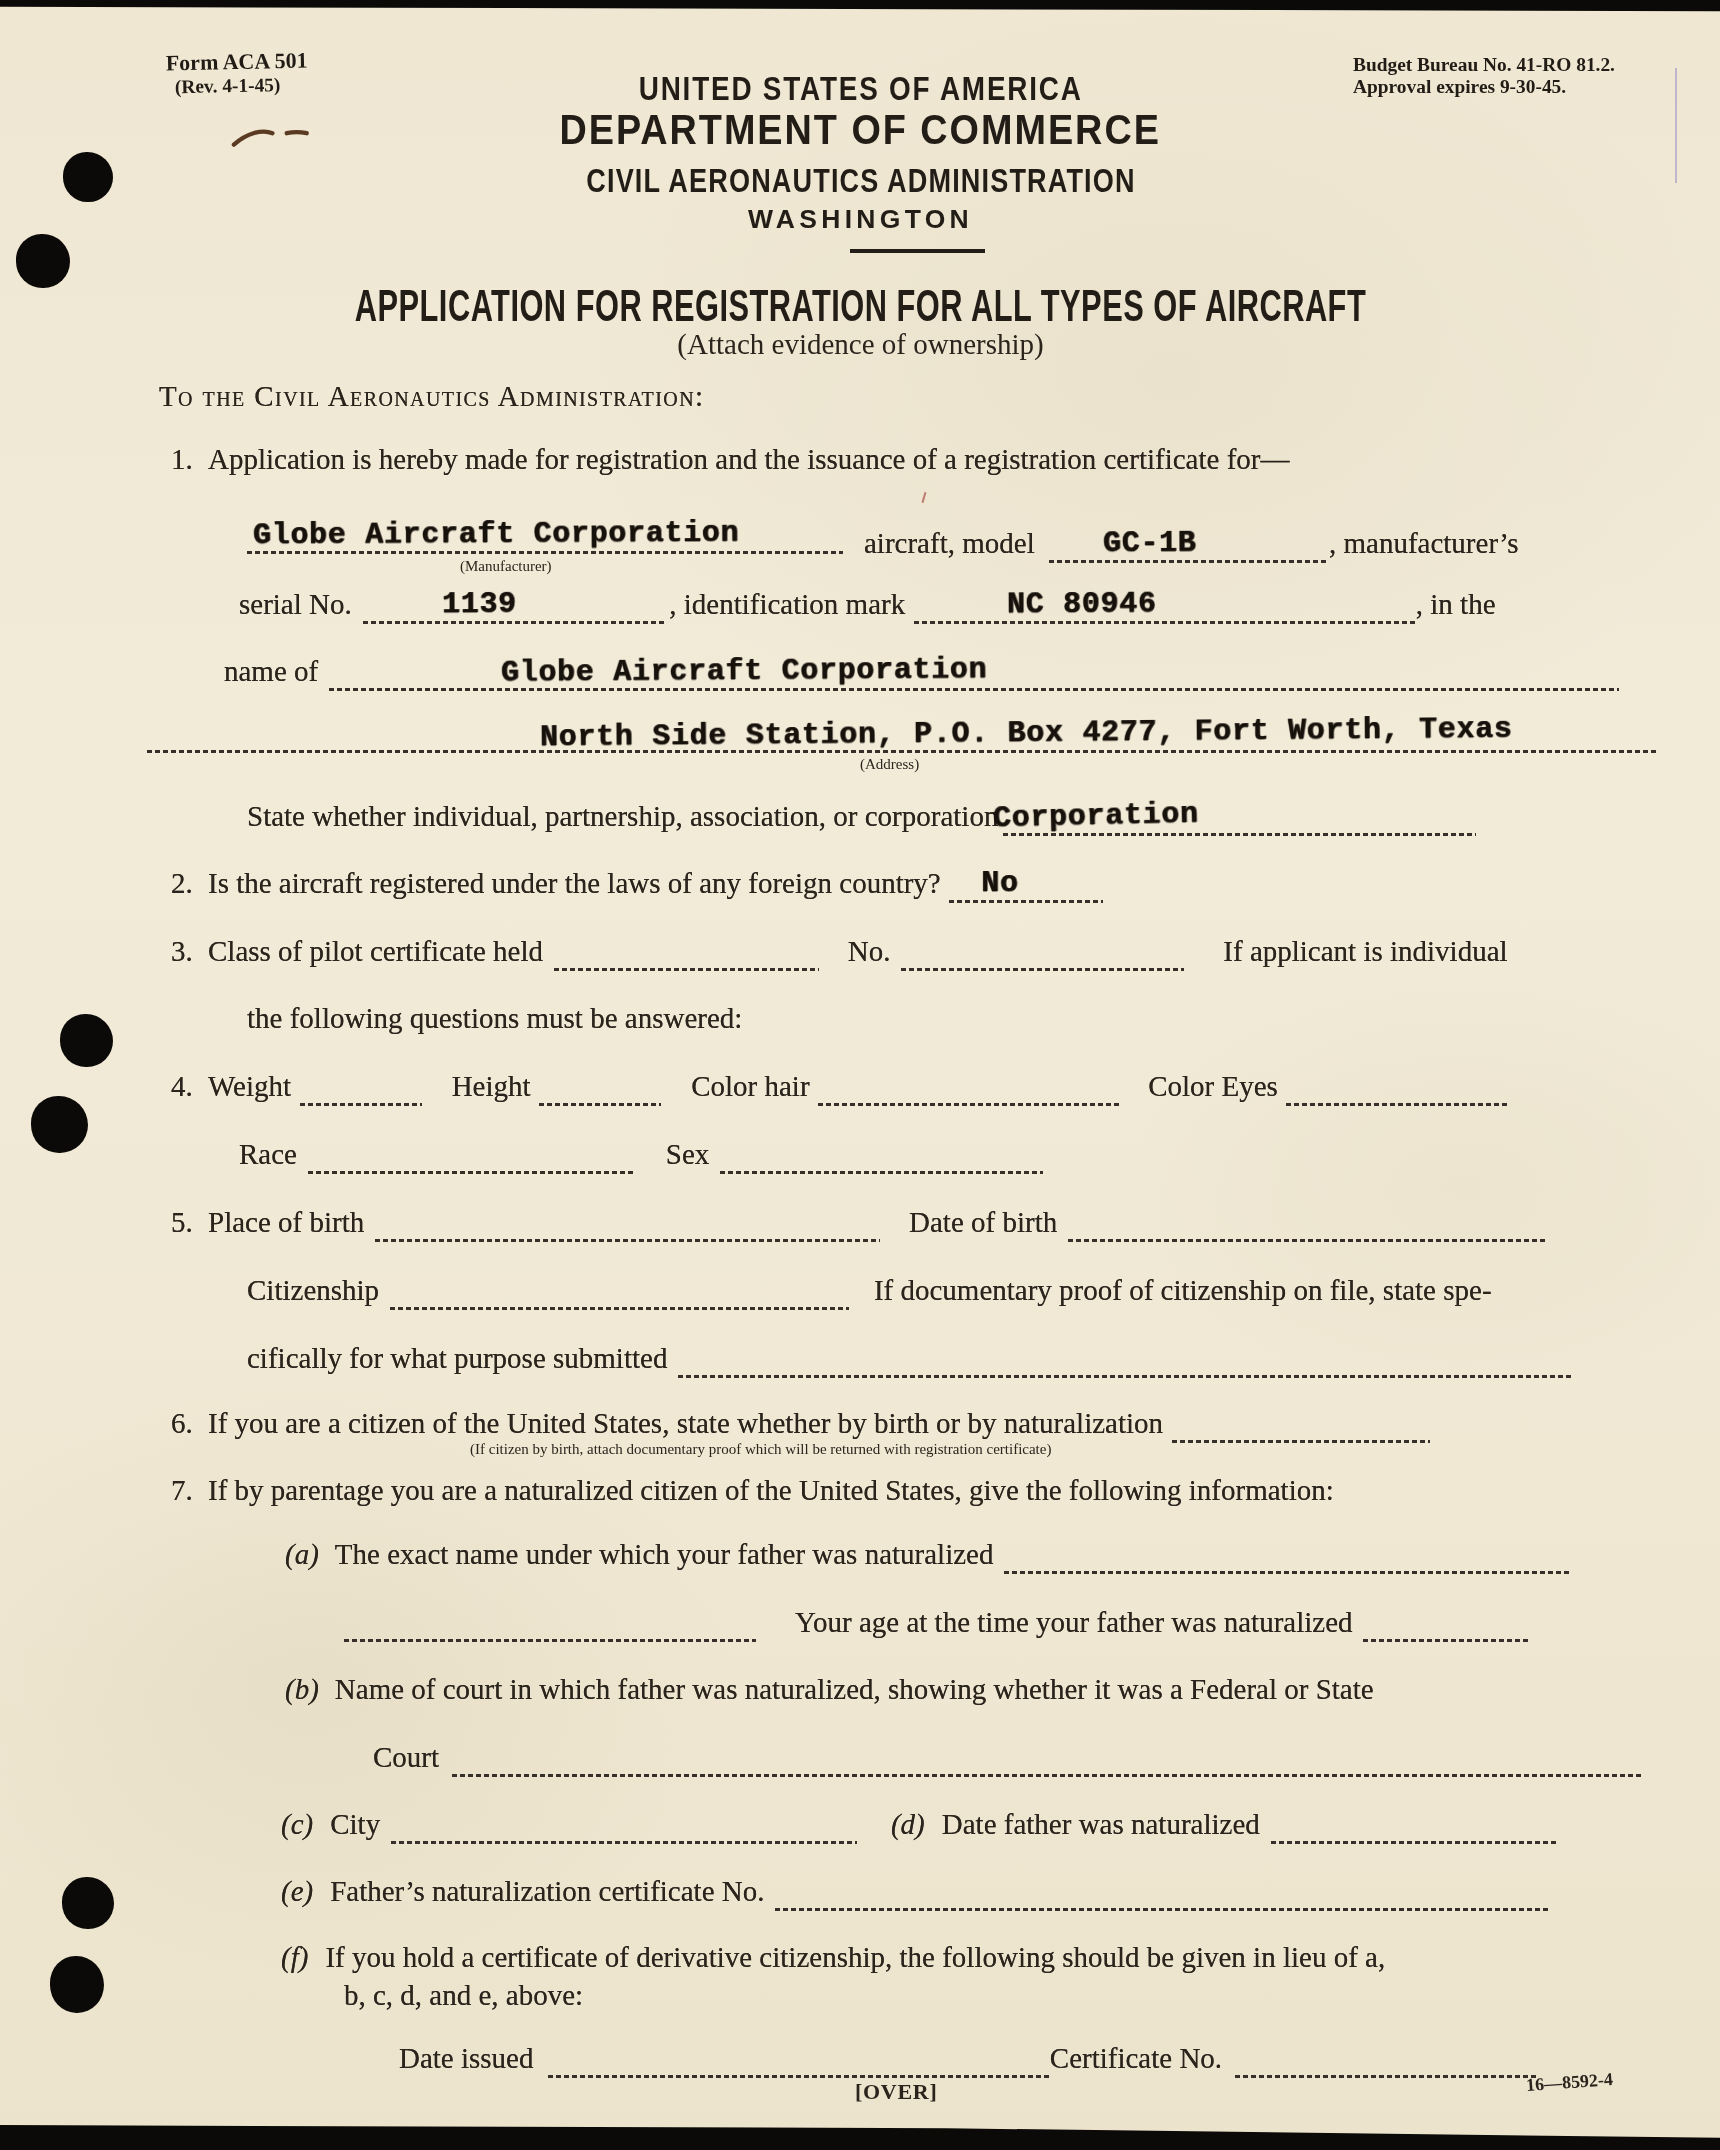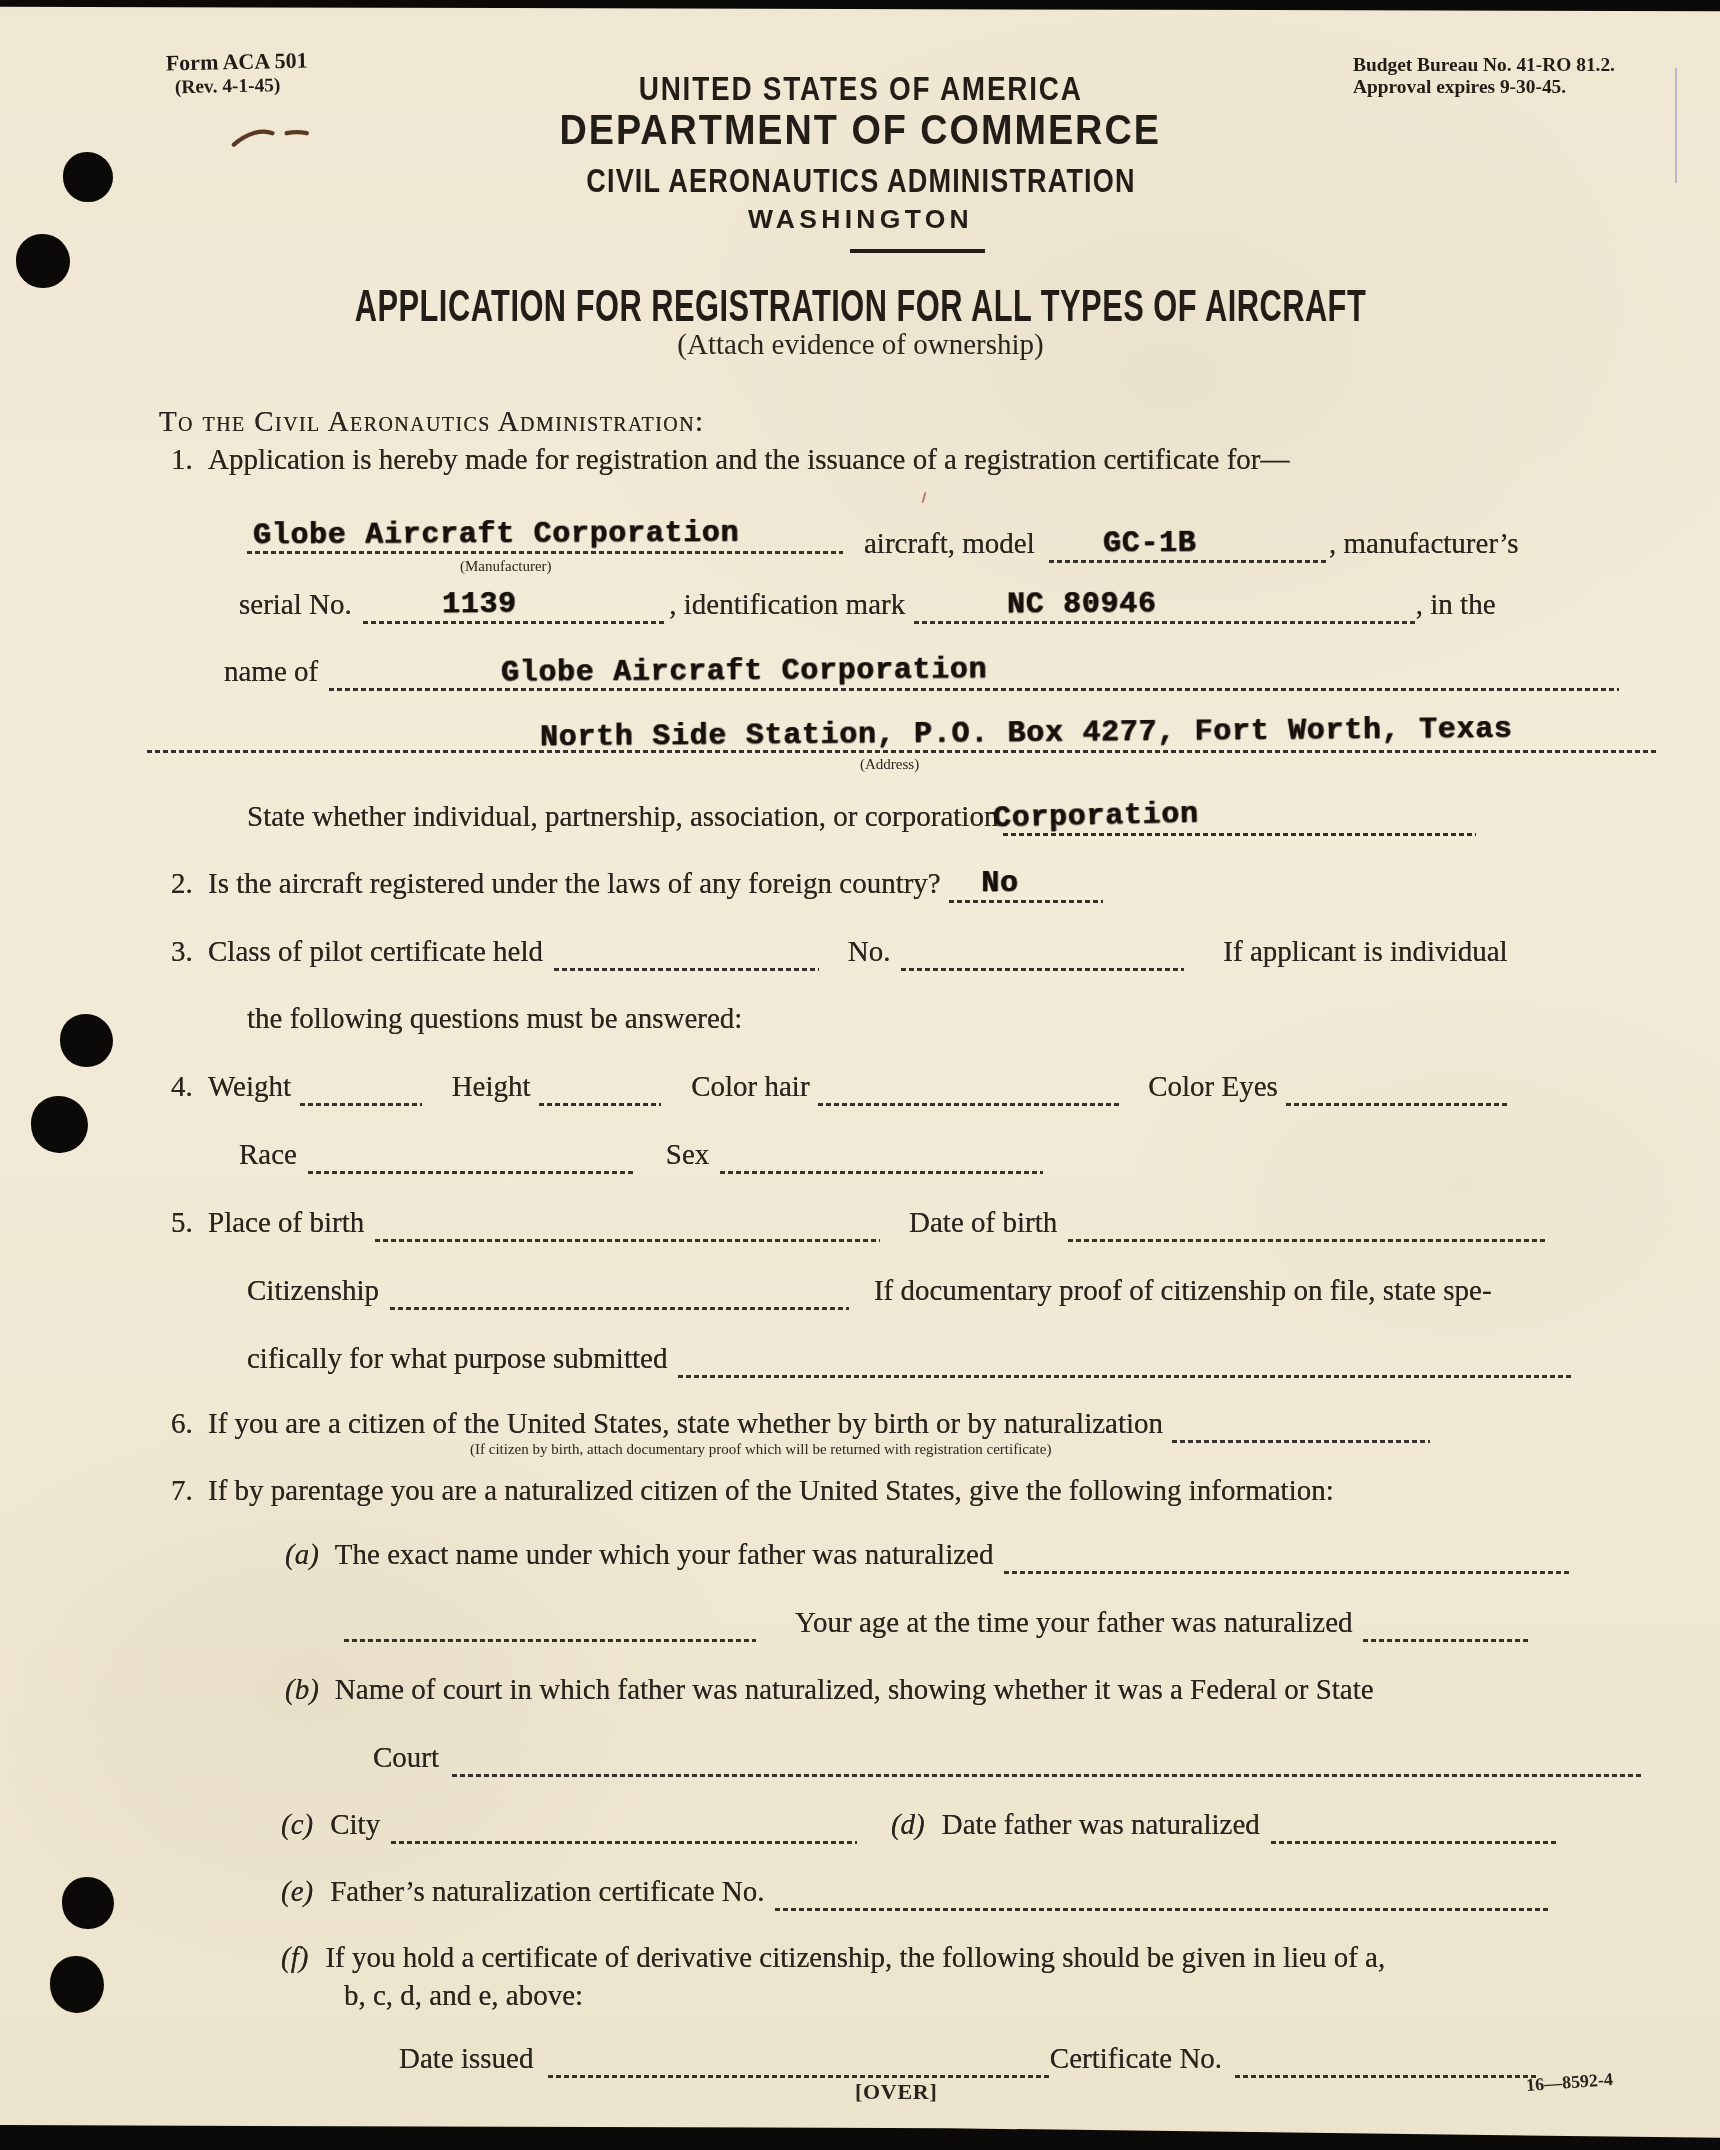--- a/index.html
+++ b/index.html
@@ -82,21 +82,21 @@
   </div>
   <div style="position:absolute;left:850px;top:249px;width:135px;height:3.6px;background:#221d17;"></div>
 
   <div class="center" style="top:281px;">
     <span class="gsans" style="display:inline-block;font-size:44px;letter-spacing:0.7px;transform:scaleX(.70);transform-origin:center;">APPLICATION FOR REGISTRATION FOR ALL TYPES OF AIRCRAFT</span>
   </div>
   <div class="center" style="top:328px;">
     <span style="font-size:29px;">(Attach evidence of ownership)</span>
   </div>
 
-  <div class="l" style="left:159px;top:405px;font-variant:small-caps;letter-spacing:1.4px;">To the Civil Aeronautics Administration:</div>
+  <div class="l" style="left:159px;top:380px;font-variant:small-caps;letter-spacing:1.4px;">To the Civil Aeronautics Administration:</div>
 
   <div class="l" style="left:171px;top:443px;">
     <span class="no">1.</span>
     <span>Application is hereby made for registration and the issuance of a registration certificate for—</span>
   </div>
 
   <div class="fla" style="left:247px;top:551px;width:596px;">
     <span class="typed" style="left:5.7px;">Globe Aircraft Corporation</span>
   </div>
   <div class="cap" style="left:460px;top:558px;">(Manufacturer)</div>

